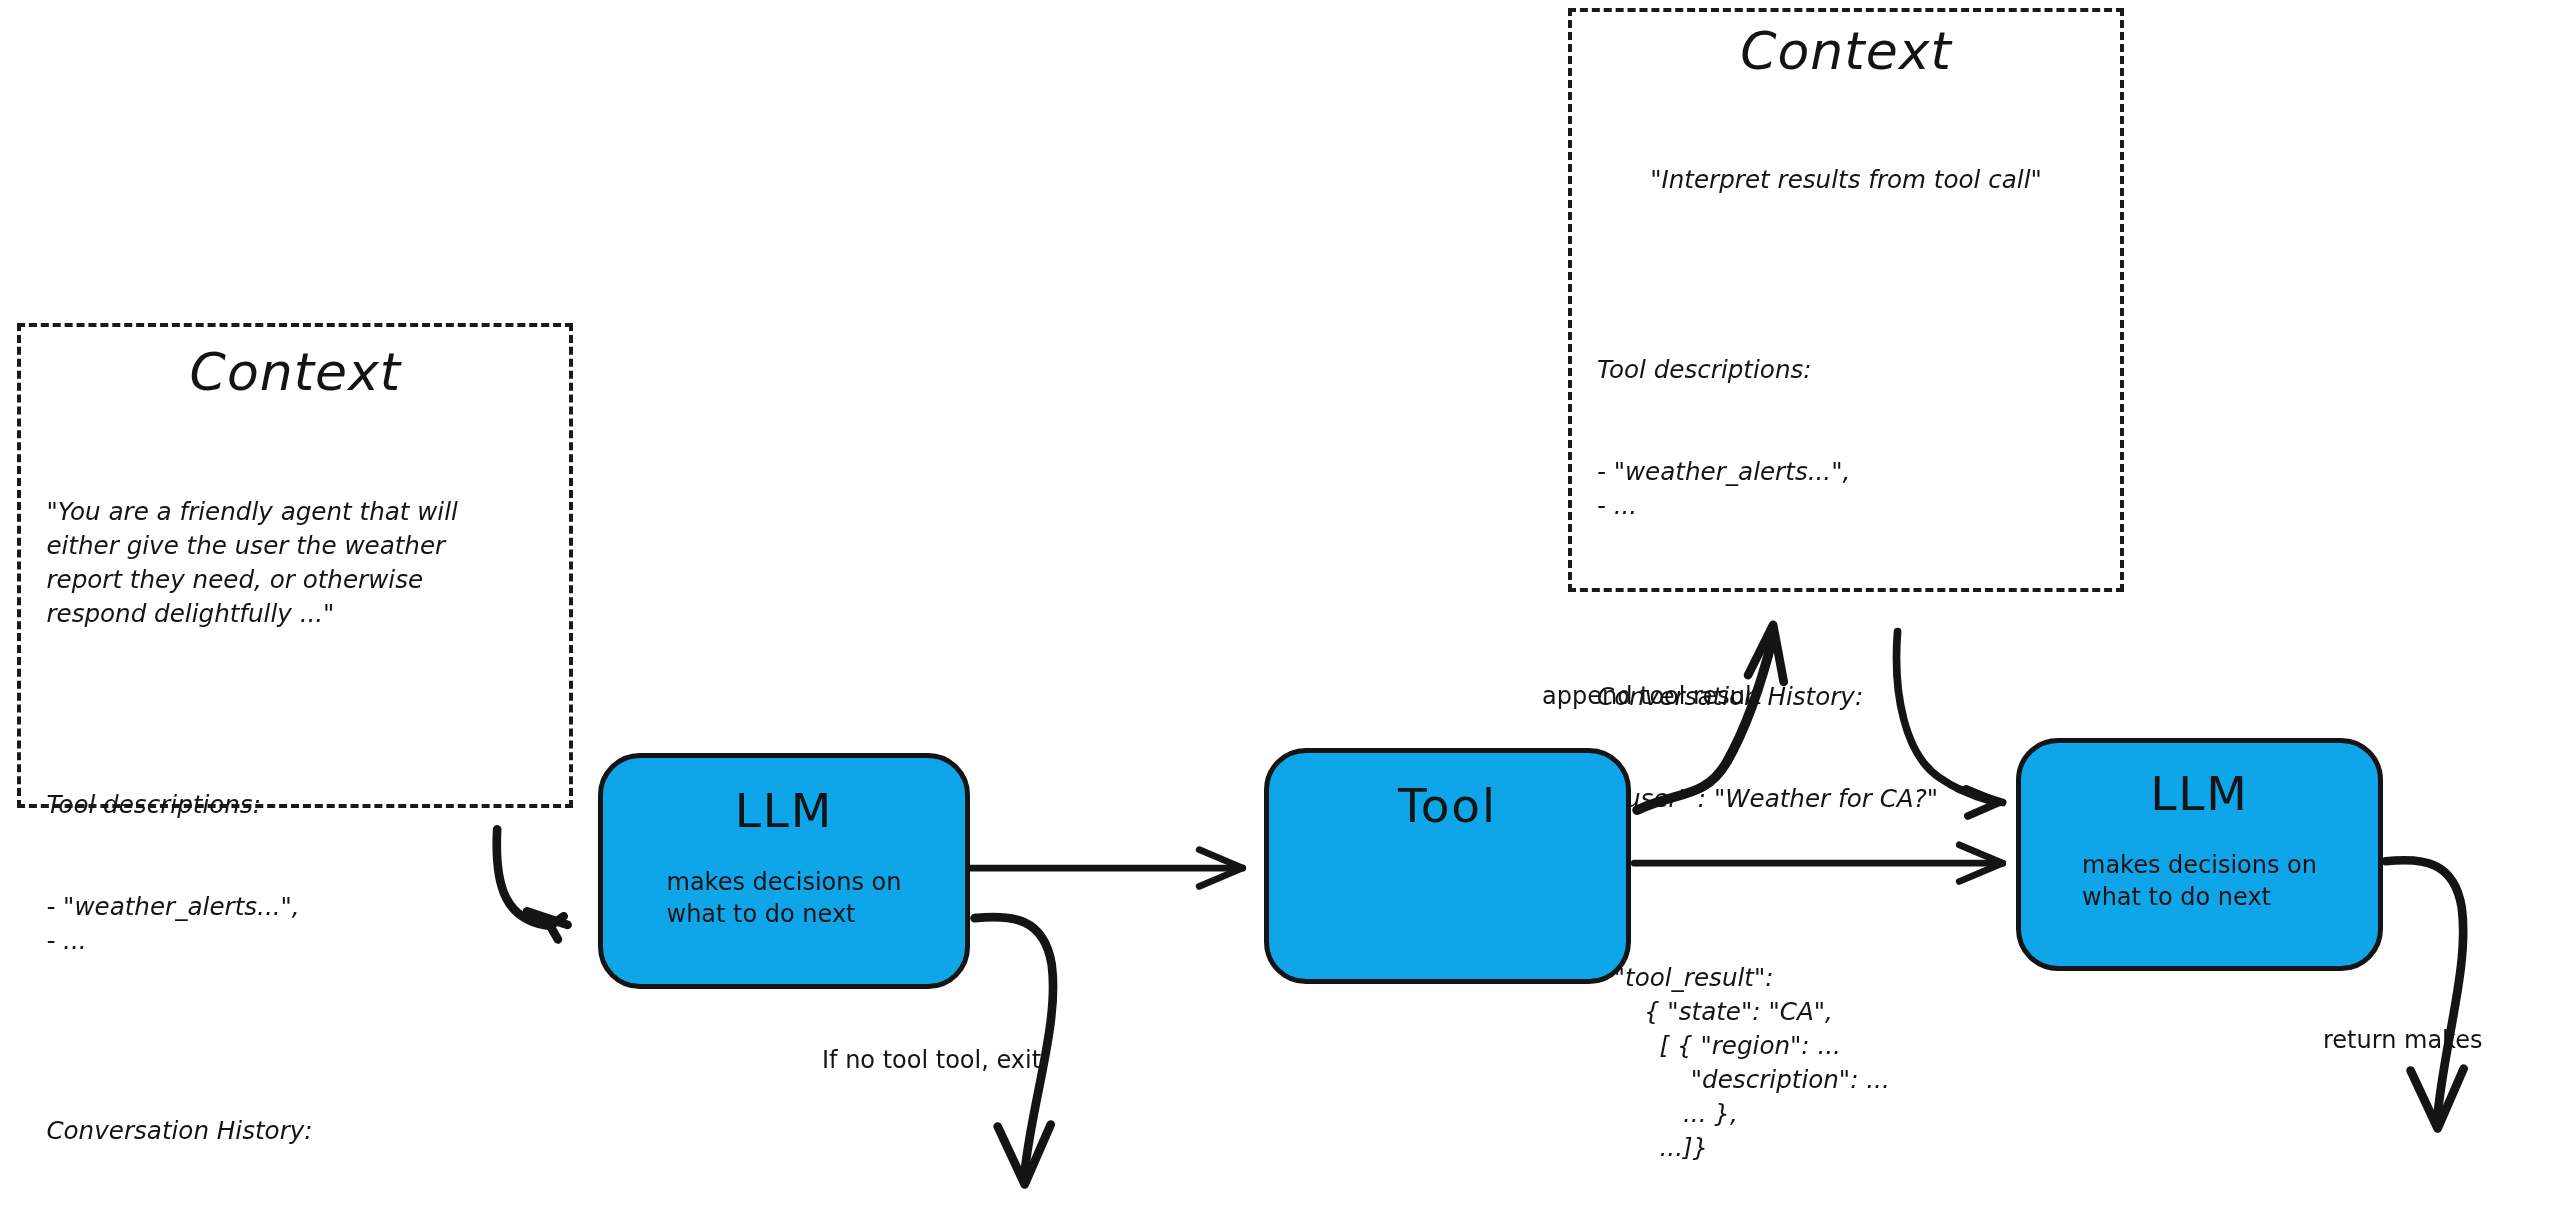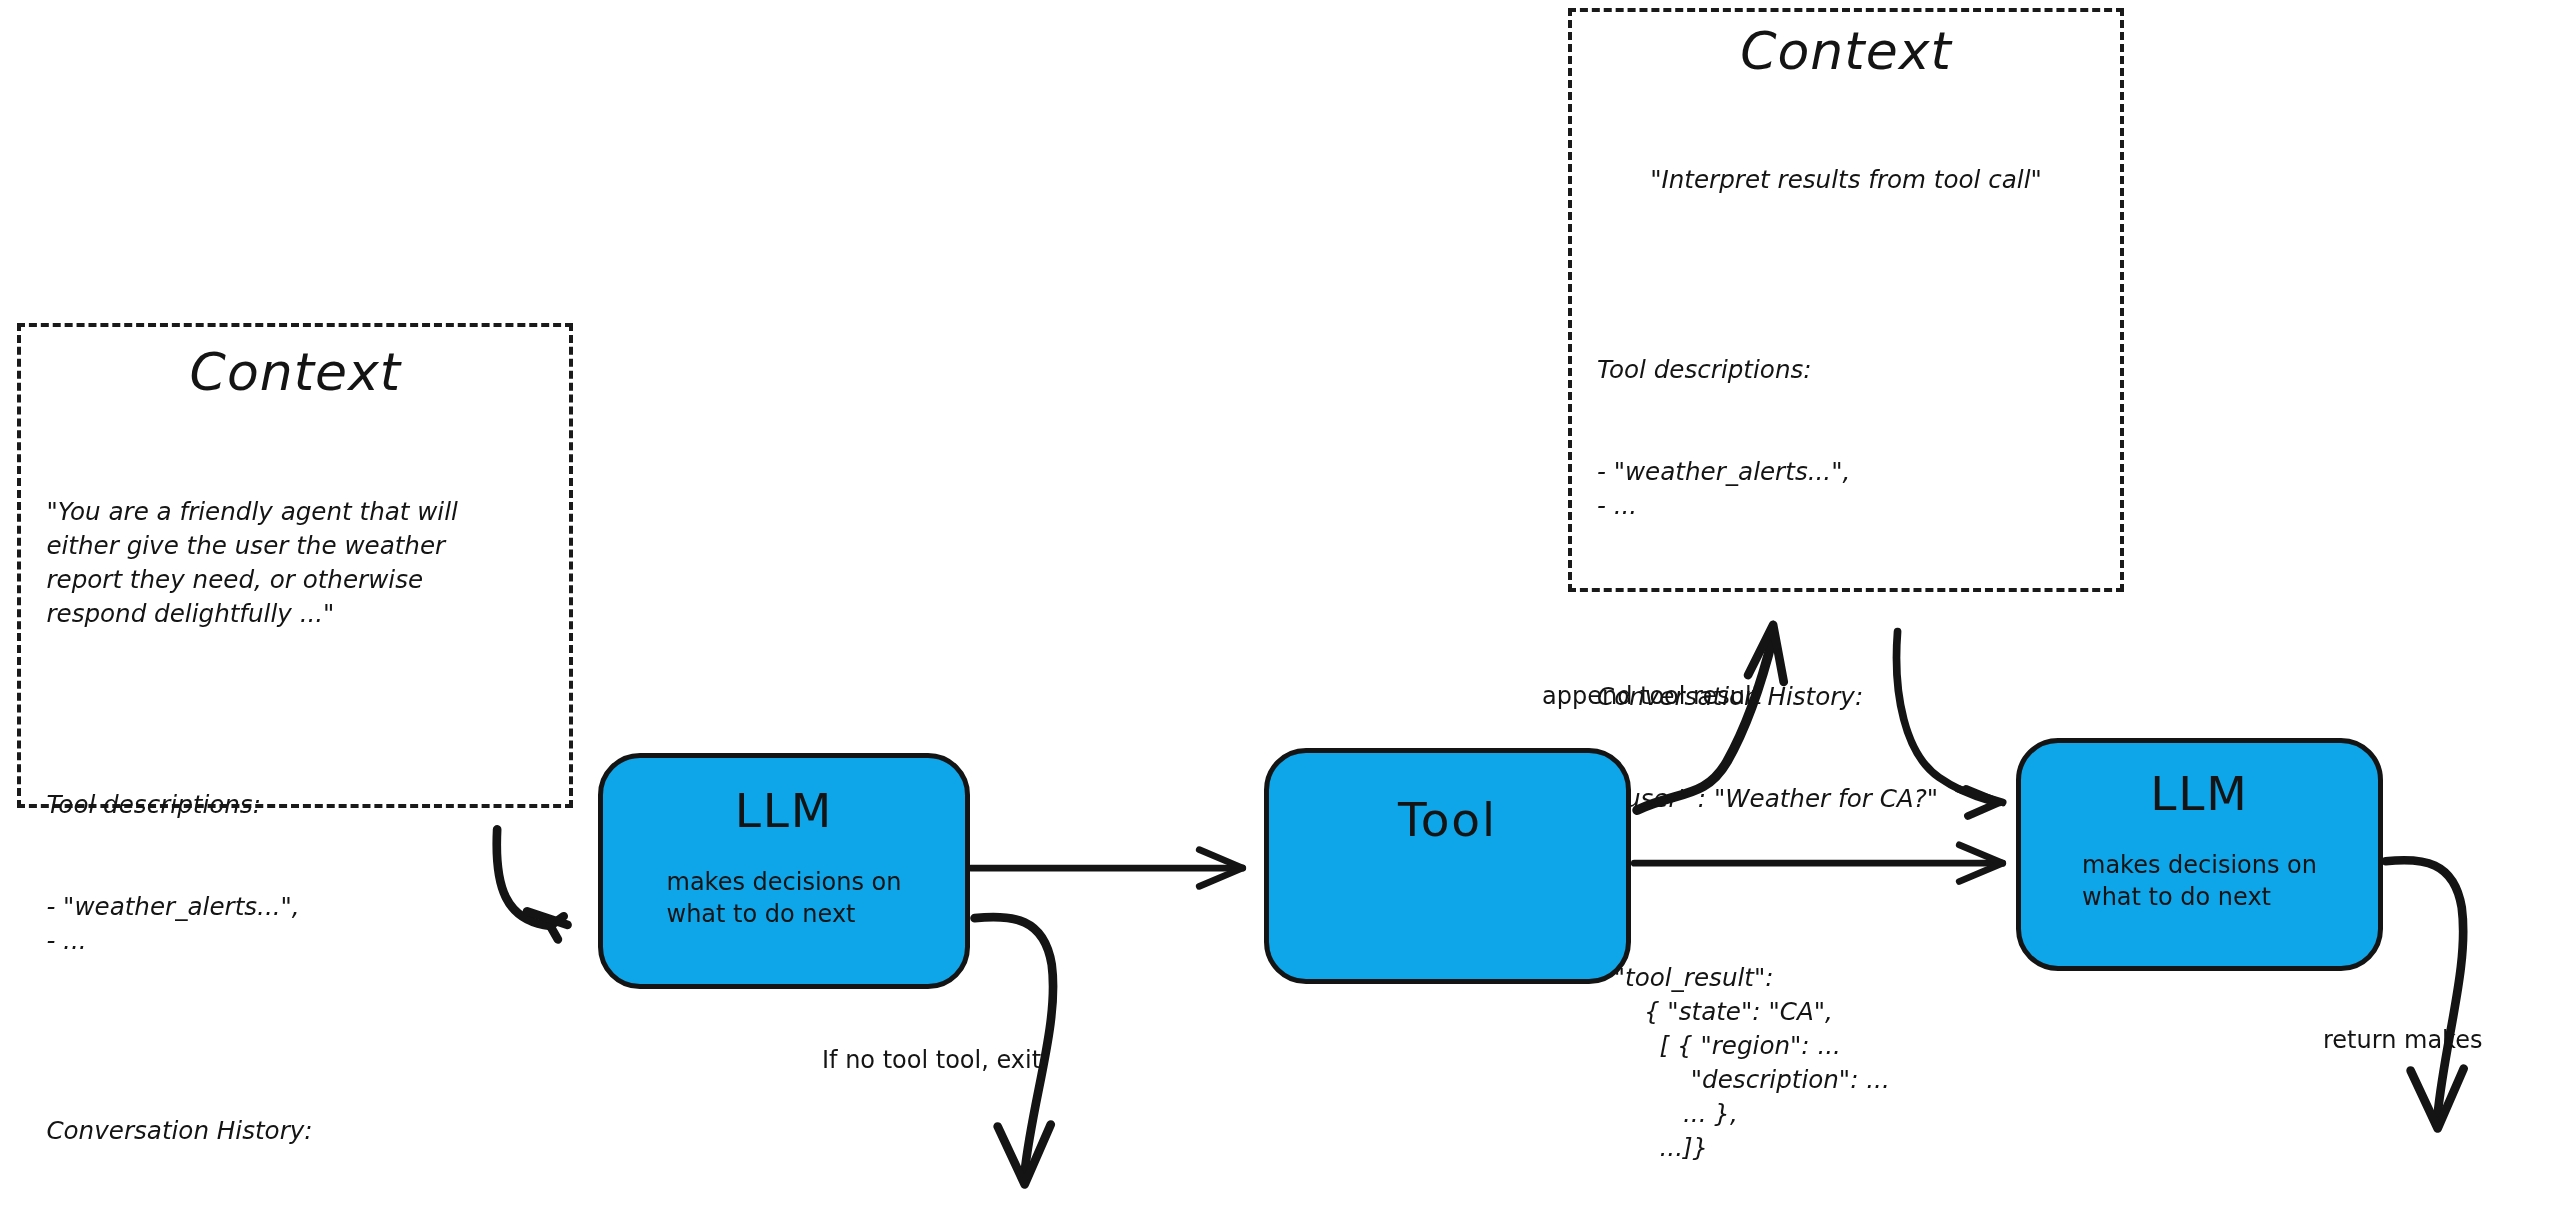--- a/index.html
+++ b/index.html
@@ -184,21 +184,21 @@
       </div>
     </div>
   </div>
 
   <div class="node" style="left:598px; top:753px; width:372px; height:236px; padding-top:25px;">
     <div class="node-title">LLM</div>
     <div class="node-sub" style="margin-top:29px;">makes decisions on
 what to do next</div>
   </div>
 
-  <div class="node" style="left:1264px; top:748px; width:367px; height:236px; padding-top:39px;">
+  <div class="node" style="left:1264px; top:748px; width:367px; height:236px; padding-top:25px;">
     <div class="node-title">Tool</div>
   </div>
 
   <div class="node" style="left:2016px; top:738px; width:367px; height:233px; padding-top:23px;">
     <div class="node-title">LLM</div>
     <div class="node-sub" style="margin-top:29px;">makes decisions on
 what to do next</div>
   </div>
 
   <div class="edge-label" style="left:822px; top:1046px;">If no tool tool, exit</div>

